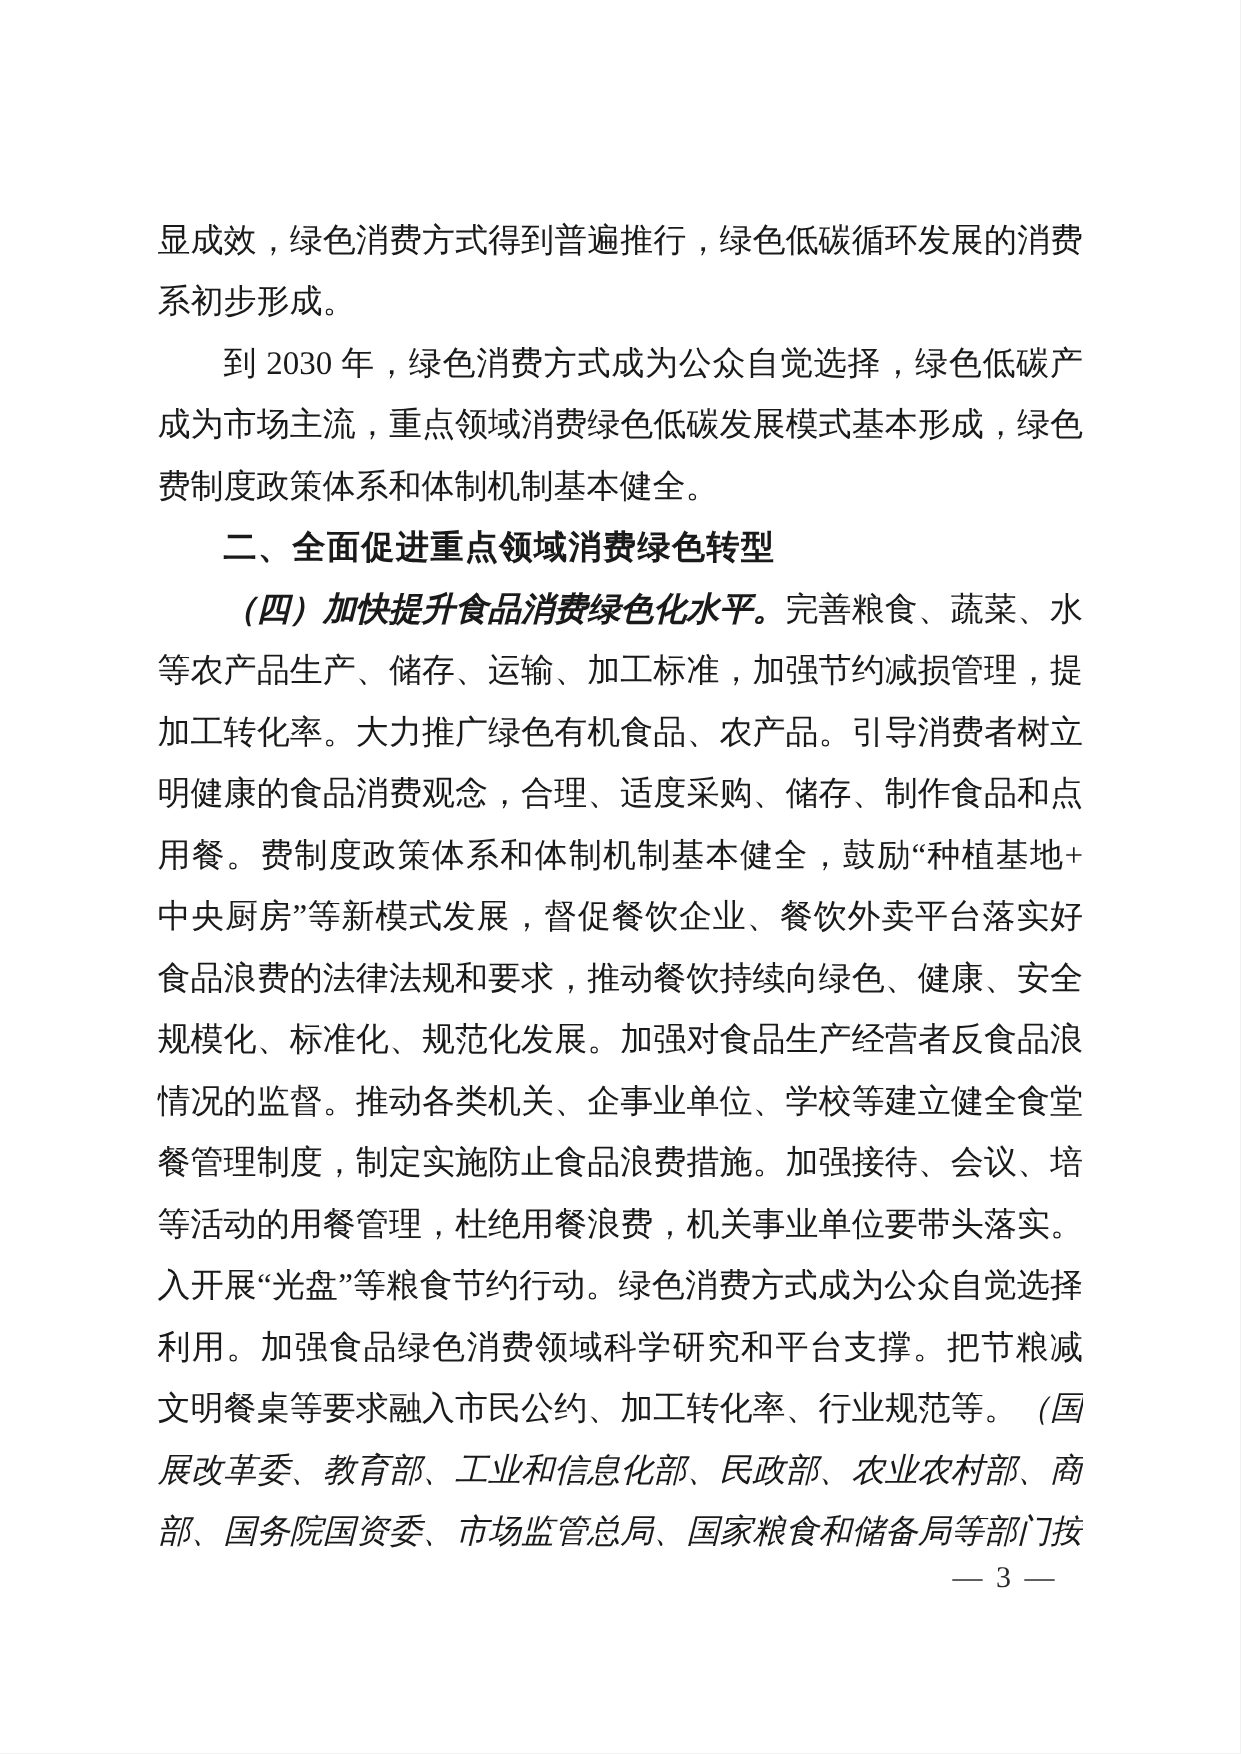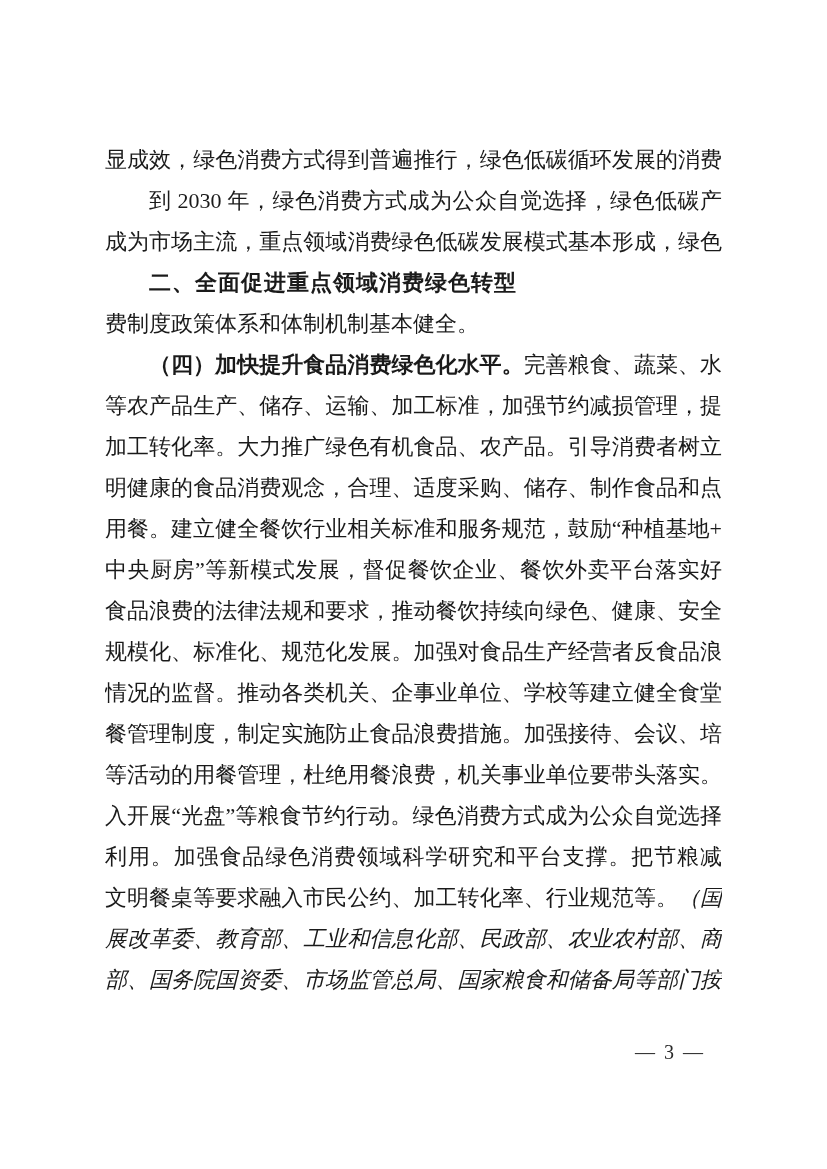--- a/index.html
+++ b/index.html
@@ -33,48 +33,49 @@
     text-justify: inter-character;
   }
   .line.indent { padding-left: 44px; }
   .seg { display: inline; }
   .s-body { font-family: "Liberation Serif", serif; font-weight: normal; }
   .s-section-heading {
     font-family: "Liberation Sans", sans-serif;
     font-weight: bold;
     letter-spacing: 1px;
   }
-  .s-sub-heading { font-weight: bold; }
+  .s-sub-heading { font-weight: bold; font-style: italic; }
   .s-note { font-style: italic; }
   .page-number {
     position: absolute;
     top: 1040px;
     right: 122px;
     font-size: 20px;
     line-height: 24px;
     letter-spacing: 2px;
     color: #2a2a2a;
     font-family: "Liberation Serif", serif;
   }
 </style>
 </head>
 <body>
 
 <div class="page" style="background: rgb(255, 255, 255); color: rgb(26, 26, 26);">
   <div class="content" id="doc-lines">
       <div class="line justify"><span class="seg s-body">显成效，绿色消费方式得到普遍推行，绿色低碳循环发展的消费体</span></div>
+      <div class="line"><span class="seg s-body">系初步形成。</span></div>
       <div class="line indent justify"><span class="seg s-body">到 2030 年，绿色消费方式成为公众自觉选择，绿色低碳产品</span></div>
       <div class="line justify"><span class="seg s-body">成为市场主流，重点领域消费绿色低碳发展模式基本形成，绿色消</span></div>
+      <div class="line"><span class="seg s-body">费制度政策体系和体制机制基本健全。</span></div>
       <div class="line indent"><span class="seg s-section-heading">二、全面促进重点领域消费绿色转型</span></div>
-      <div class="line"><span class="seg s-body">费制度政策体系和体制机制基本健全。</span></div>
       <div class="line indent justify"><span class="seg s-sub-heading">（四）加快提升食品消费绿色化水平。</span><span class="seg s-body">完善粮食、蔬菜、水果</span></div>
       <div class="line justify"><span class="seg s-body">等农产品生产、储存、运输、加工标准，加强节约减损管理，提升</span></div>
       <div class="line justify"><span class="seg s-body">加工转化率。大力推广绿色有机食品、农产品。引导消费者树立文</span></div>
       <div class="line justify"><span class="seg s-body">明健康的食品消费观念，合理、适度采购、储存、制作食品和点餐、</span></div>
-      <div class="line justify"><span class="seg s-body">用餐。建立健全餐饮行业相关标准和服务规范，鼓励“种植基地+</span></div>
+      <div class="line justify"><span class="seg s-body">用餐。费制度政策体系和体制机制基本健全，鼓励“种植基地+</span></div>
       <div class="line justify"><span class="seg s-body">中央厨房”等新模式发展，督促餐饮企业、餐饮外卖平台落实好反</span></div>
       <div class="line justify"><span class="seg s-body">食品浪费的法律法规和要求，推动餐饮持续向绿色、健康、安全和</span></div>
       <div class="line justify"><span class="seg s-body">规模化、标准化、规范化发展。加强对食品生产经营者反食品浪费</span></div>
       <div class="line justify"><span class="seg s-body">情况的监督。推动各类机关、企事业单位、学校等建立健全食堂用</span></div>
       <div class="line justify"><span class="seg s-body">餐管理制度，制定实施防止食品浪费措施。加强接待、会议、培训</span></div>
       <div class="line justify"><span class="seg s-body">等活动的用餐管理，杜绝用餐浪费，机关事业单位要带头落实。深</span></div>
       <div class="line justify"><span class="seg s-body">入开展“光盘”等粮食节约行动。绿色消费方式成为公众自觉选择</span></div>
       <div class="line justify"><span class="seg s-body">利用。加强食品绿色消费领域科学研究和平台支撑。把节粮减损、</span></div>
       <div class="line justify"><span class="seg s-body">文明餐桌等要求融入市民公约、加工转化率、行业规范等。</span><span class="seg s-note">（国家发</span></div>
       <div class="line justify"><span class="seg s-note">展改革委、教育部、工业和信息化部、民政部、农业农村部、商务</span></div>

